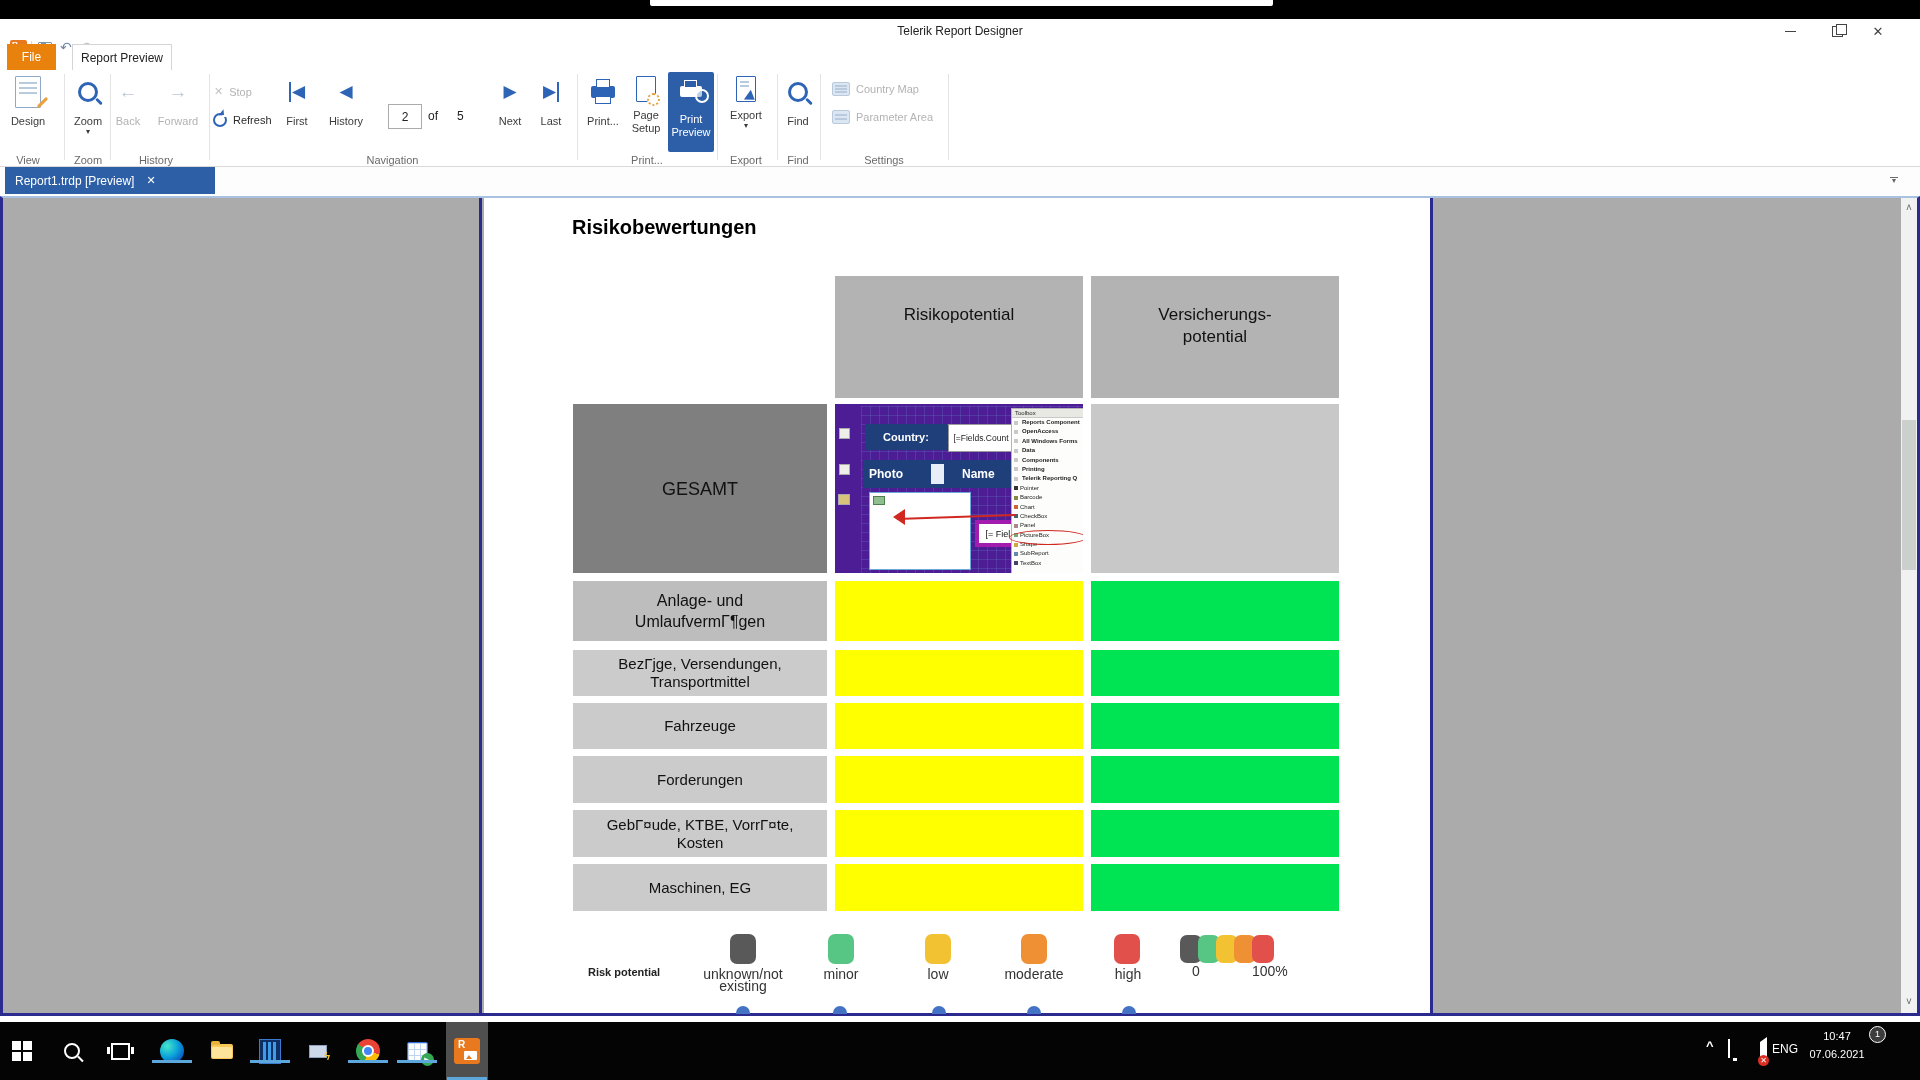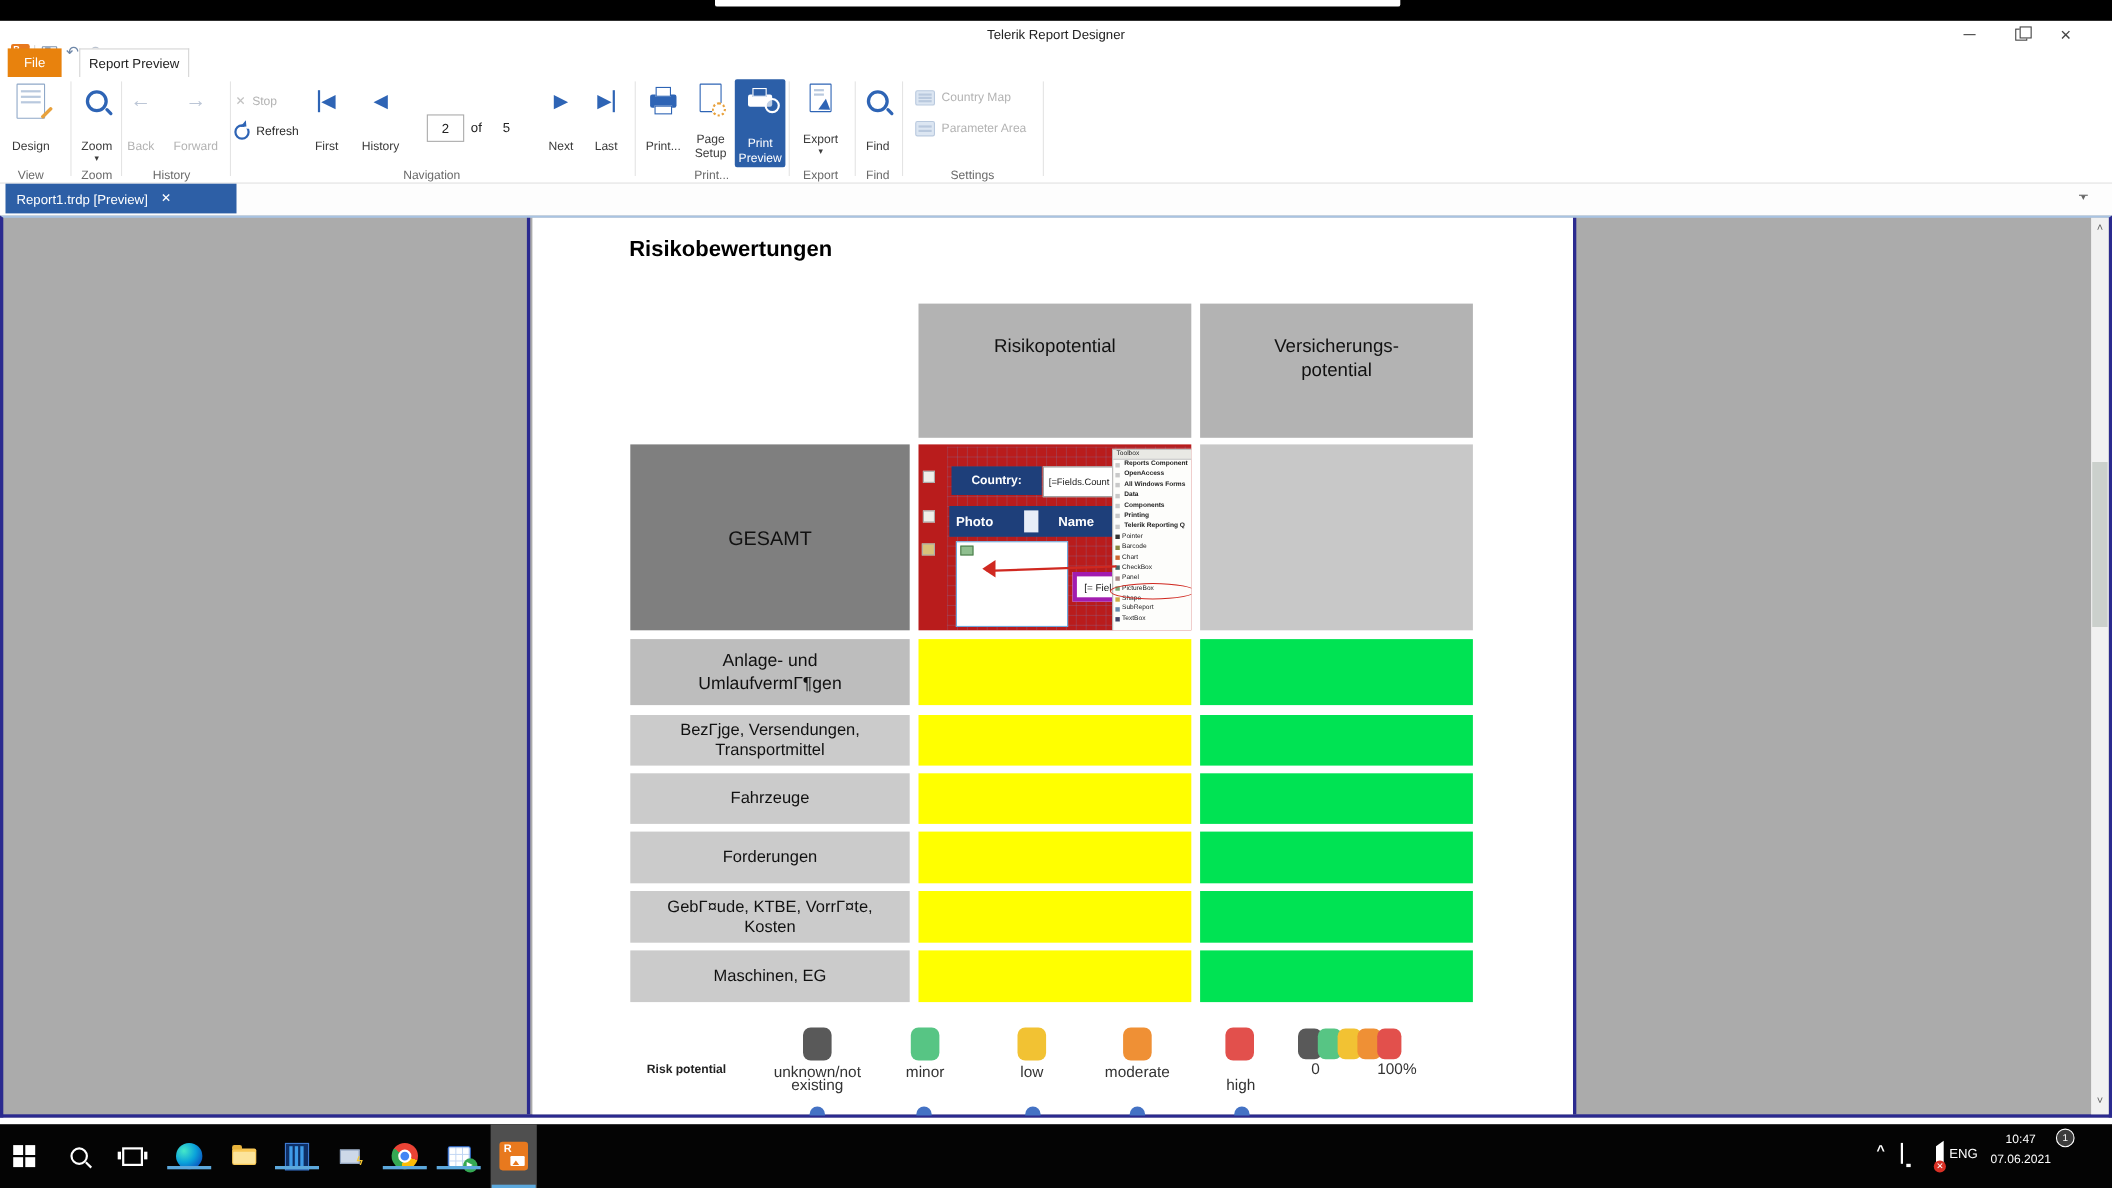--- a/index.html
+++ b/index.html
@@ -24,21 +24,21 @@
   .floppy{width:12px;height:12px;border:1.6px solid #7E93AE;border-radius:1px;position:relative;}
   .floppy::before{content:"";position:absolute;left:2px;top:0;width:5px;height:4px;background:#7E93AE;}
   .undoredo{font-size:14px;line-height:14px;}
   .caretline{width:8px;border-top:1.4px solid #666;font-size:7px;color:#666;text-align:center;line-height:5px;}
   
   .tabfile{left:7px;top:44px;width:49px;height:26px;background:#E8820D;color:#fff;font-size:12px;}
   .tabsel{left:72px;top:44px;width:98px;height:26px;background:#fff;border:1px solid #D5D5D5;border-bottom:none;color:#222;font-size:12px;}
   .ribbon{left:0;top:70px;width:1920px;height:96px;background:#fff;border-bottom:1px solid #D9D9D9;}
   .rsep{top:4px;width:1px;height:86px;background:#E4E4E4;}
   .rbtn{top:2px;text-align:center;cursor:default;}
-  .rlabel{font-size:11px;color:#3B3B3B;white-space:pre-line;line-height:13px;margin-top:15px;}
+  .rlabel{font-size:11px;color:#3B3B3B;white-space:pre-line;line-height:13px;margin-top:3px;}
   .gray .rlabel{color:#B3B3B3;}
   .glabel{top:84px;font-size:11px;color:#6A6A6A;text-align:center;}
   .icslot{height:40px;display:flex;align-items:center;justify-content:center;}
   
   .doc-ic{width:24px;height:30px;background:#fff;border:1.5px solid #8FA8C8;position:relative;border-radius:1px;}
   .doc-ic i{position:absolute;left:3px;right:3px;height:2px;background:#B9C9DE;}
   .pencil{position:absolute;right:-4px;bottom:-2px;width:3px;height:13px;background:#E8A13C;transform:rotate(45deg);border-radius:1px;}
   .mag{width:14px;height:14px;border:3px solid #2E64B5;border-radius:50%;position:relative;}
   .mag::after{content:"";position:absolute;width:8px;height:3px;background:#2E64B5;border-radius:2px;
               right:-8px;bottom:-4px;transform:rotate(45deg);}
@@ -75,21 +75,21 @@
   .whitepage{left:481px;top:0;width:946px;height:815px;background:#fff;}
   .vscroll{right:0px;top:0;width:16px;height:815px;background:#F1F1F1;}
   .vthumb{left:1px;width:14px;background:#CBD0CC;}
   .scrgl{color:#606060;font-size:10px;width:16px;text-align:center;}
   
   .rpt-title{left:88px;top:18px;font-size:20px;font-weight:bold;color:#000;}
   .cell{box-sizing:border-box;text-align:center;color:#111;}
   .hdrcell{padding-top:28px;font-size:17px;white-space:pre-line;line-height:22px;}
   .rowlab{display:flex;align-items:center;justify-content:center;font-size:15px;line-height:18px;white-space:pre-line;}
   
-  .eimg{left:351px;top:206px;width:248px;height:169px;background:#b91c1c;overflow:hidden;font-family:"Liberation Sans",sans-serif;}
+  .eimg{left:351px;top:206px;width:248px;height:169px;background:#4c1d95;overflow:hidden;font-family:"Liberation Sans",sans-serif;}
   .grid{left:26px;top:2px;right:0;bottom:0;position:absolute;
         background-image:linear-gradient(to right,rgba(110,150,210,.22) 1px,transparent 1px),linear-gradient(to bottom,rgba(110,150,210,.22) 1px,transparent 1px);
         background-size:9px 9px;}
   .bluebar{background:#1E3F7A;color:#fff;font-weight:bold;}
   .tbox{position:absolute;left:176px;top:4px;width:72px;height:165px;background:#FDFDFB;border:1px solid #B5B5B5;font-size:6px;color:#222;}
   .tbox .hd{background:#E9E9E4;border-bottom:1px solid #C9C9C9;padding:1px 3px;font-size:6px;}
   .trow{height:9.4px;line-height:9.4px;padding-left:8px;white-space:nowrap;overflow:hidden;position:relative;}
   .trow.grp{font-weight:bold;padding-left:10px;}
   .trow i{position:absolute;left:2px;top:2.5px;width:4px;height:4px;background:#8FA8C8;}
   .trow.grp i{background:#C9C9C9;}
@@ -418,21 +418,21 @@
       <div class="ab lgsq" style="left: 246px; top: 736px; background-color: rgb(89, 89, 89);"></div>
       <div class="ab lglab" style="left:206px;top:770px;width:106px;">unknown/not
 existing</div>
       <div class="ab lgsq" style="left: 344px; top: 736px; background-color: rgb(87, 197, 132);"></div>
       <div class="ab lglab" style="left:317px;top:770px;width:80px;">minor</div>
       <div class="ab lgsq" style="left: 441px; top: 736px; background-color: rgb(242, 194, 51);"></div>
       <div class="ab lglab" style="left:414px;top:770px;width:80px;">low</div>
       <div class="ab lgsq" style="left: 537px; top: 736px; background-color: rgb(239, 144, 53);"></div>
       <div class="ab lglab" style="left:510px;top:770px;width:80px;">moderate</div>
       <div class="ab lgsq" style="left: 630px; top: 736px; background-color: rgb(226, 80, 76);"></div>
-      <div class="ab lglab" style="left:604px;top:770px;width:80px;margin-top:12px;">high</div>
+      <div class="ab lglab" style="left:604px;top:770px;width:80px;">high</div>
       <div class="ab" style="left:696px;top:737px;width:100px;height:28px;">
         <span class="scalesq" style="left: 0px; background-color: rgb(89, 89, 89);"></span>
         <span class="scalesq" style="left: 18px; background-color: rgb(87, 197, 132);"></span>
         <span class="scalesq" style="left: 36px; background-color: rgb(242, 194, 51);"></span>
         <span class="scalesq" style="left: 54px; background-color: rgb(239, 144, 53);"></span>
         <span class="scalesq" style="left: 72px; background-color: rgb(226, 80, 76);"></span>
       </div>
       <div class="ab lglab" style="left:708px;top:767px;">0</div>
       <div class="ab lglab" style="left:768px;top:767px;">100%</div>
 

